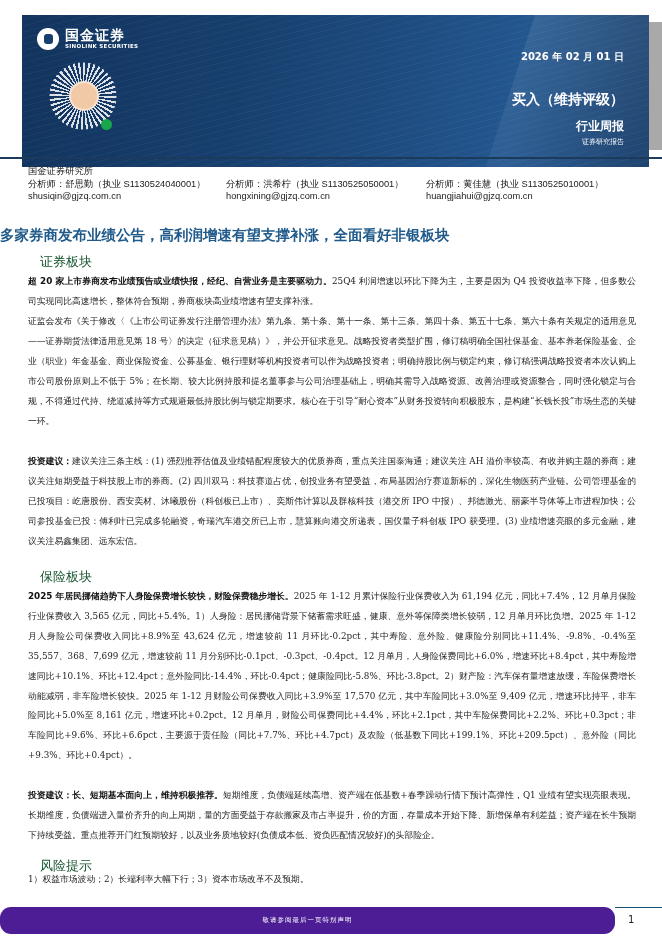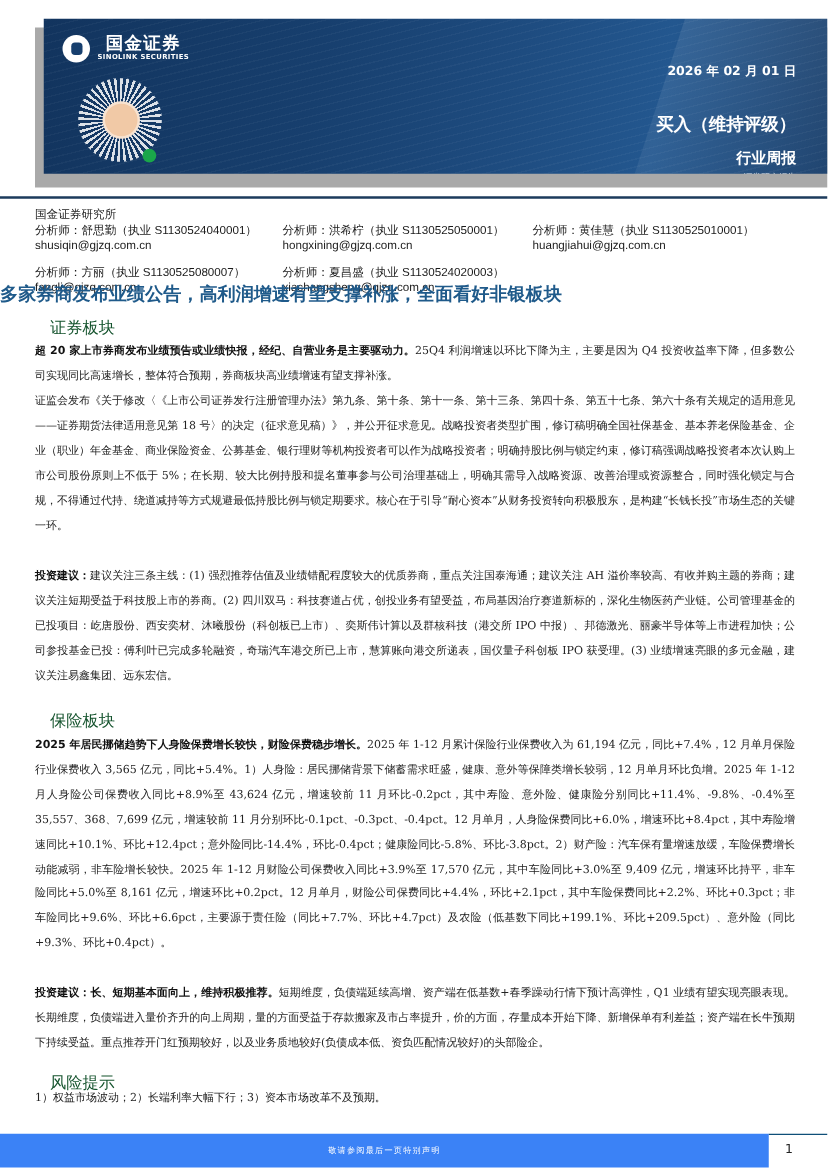--- a/index.html
+++ b/index.html
@@ -5,24 +5,23 @@
   * { box-sizing: border-box; margin: 0; padding: 0; }
   html, body { width: 662px; height: 936px; background: #ffffff; overflow: hidden; }
   body { position: relative; font-family: "DejaVu Sans", sans-serif; color: #222; }
 
   
   .banner-shadow {
     position: absolute; left: 28px; top: 22px; width: 634px; height: 128px;
     background: #a9a9a9;
   }
   .banner {
-    position: absolute; left: 35px; top: 15px; width: 627px; height: 124px;
+    position: absolute; left: 22px; top: 15px; width: 627px; height: 152px;
     background: linear-gradient(100deg, #12345e 0%, #173f6e 35%, #1e4c80 60%, #23578f 78%, #173d6a 100%);
     overflow: hidden;
-    text-align: center;
   }
   .banner::before {
     content: ""; position: absolute; inset: 0;
     background: repeating-linear-gradient(-14deg, rgba(255,255,255,0.035) 0px, rgba(255,255,255,0.035) 1px, transparent 1px, transparent 6px);
   }
   .banner::after {
     content: ""; position: absolute; right: -40px; top: -30px; width: 180px; height: 220px;
     background: linear-gradient(160deg, rgba(255,255,255,0.10), rgba(255,255,255,0.02));
     transform: skewX(-18deg);
   }
@@ -98,22 +97,22 @@
 
   .para {
     position: absolute; left: 28px; width: 608px;
     font-family: "DejaVu Serif", serif; font-size: 8.8px; line-height: 19.9px; color: #222;
     text-align: justify;
   }
   .para b { font-family: "DejaVu Sans", sans-serif; font-weight: bold; color: #111; }
 
   
   .footer-bar {
-    position: absolute; left: 0; top: 907px; width: 615px; height: 27px; background: #3b82f6;
-    display: flex; align-items: center; justify-content: center;
+    position: absolute; left: 0; top: 907px; width: 615px; height: 27px; background: #4c1d95;
+    display: flex; align-items: center; justify-content: center; border-radius: 11px;
   }
   .footer-text { color: #ffffff; font-family: "DejaVu Serif", serif; font-size: 6.5px; letter-spacing: 1px; }
   .footer-line { position: absolute; left: 615px; top: 907px; width: 47px; height: 1px; background: #0f4f78; }
   .page-num { position: absolute; left: 628px; top: 914px; font-size: 10px; color: #222; }
 </style>
 </head>
 <body>
 
 <div class="banner-shadow"></div>
 <div class="banner">
@@ -144,30 +143,20 @@
     </div>
     <div class="a-cell">
       <div>分析师：洪希柠（执业 S1130525050001）</div>
       <div>hongxining@gjzq.com.cn</div>
     </div>
     <div class="a-cell">
       <div>分析师：黄佳慧（执业 S1130525010001）</div>
       <div>huangjiahui@gjzq.com.cn</div>
     </div>
   </div>
-  <div class="a-row">
-    <div class="a-cell">
-      <div>分析师：方丽（执业 S1130525080007）</div>
-      <div>fangli@gjzq.com.cn</div>
-    </div>
-    <div class="a-cell">
-      <div>分析师：夏昌盛（执业 S1130524020003）</div>
-      <div>xiachangsheng@gjzq.com.cn</div>
-    </div>
-  </div>
 </div>
 
 <div class="headline">多家券商发布业绩公告，高利润增速有望支撑补涨，全面看好非银板块</div>
 
 <div class="section-title" style="top:253px;">证券板块</div>
 <div class="para" style="top:272px;">
   <b>超 20 家上市券商发布业绩预告或业绩快报，经纪、自营业务是主要驱动力。</b><span>25Q4 利润增速以环比下降为主，主要是因为 Q4 投资收益率下降，但多数公司实现同比高速增长，整体符合预期，券商板块高业绩增速有望支撑补涨。</span>
 </div>
 <div class="para" style="top:312px;">证监会发布《关于修改〈《上市公司证券发行注册管理办法》第九条、第十条、第十一条、第十三条、第四十条、第五十七条、第六十条有关规定的适用意见——证券期货法律适用意见第 18 号〉的决定（征求意见稿）》，并公开征求意见。战略投资者类型扩围，修订稿明确全国社保基金、基本养老保险基金、企业（职业）年金基金、商业保险资金、公募基金、银行理财等机构投资者可以作为战略投资者；明确持股比例与锁定约束，修订稿强调战略投资者本次认购上市公司股份原则上不低于  5%；在长期、较大比例持股和提名董事参与公司治理基础上，明确其需导入战略资源、改善治理或资源整合，同时强化锁定与合规，不得通过代持、绕道减持等方式规避最低持股比例与锁定期要求。核心在于引导“耐心资本”从财务投资转向积极股东，是构建“长钱长投”市场生态的关键一环。</div>
 <div class="para" style="top:452px;">

